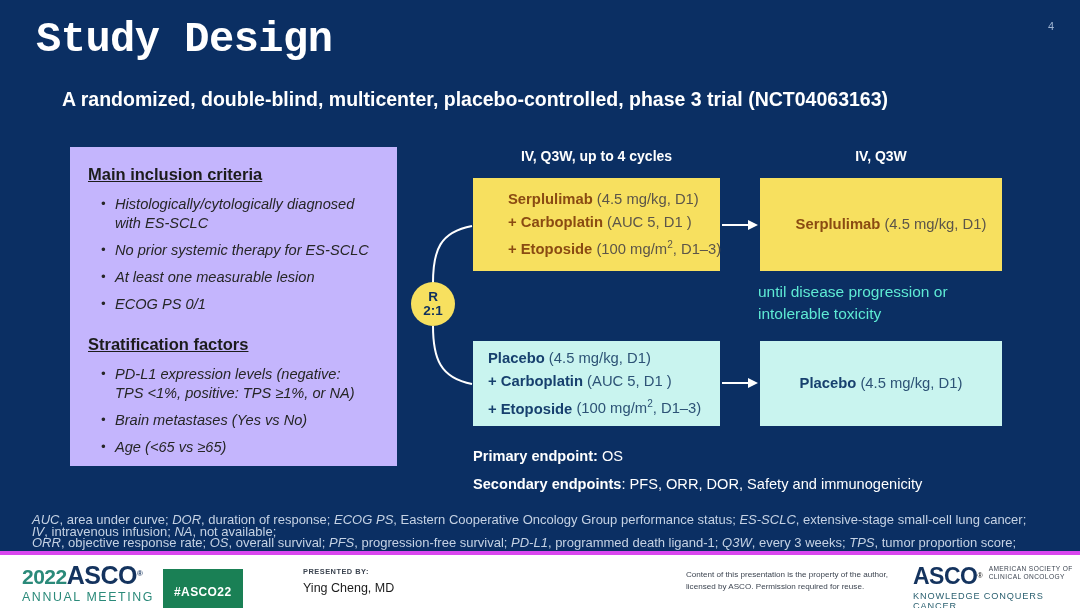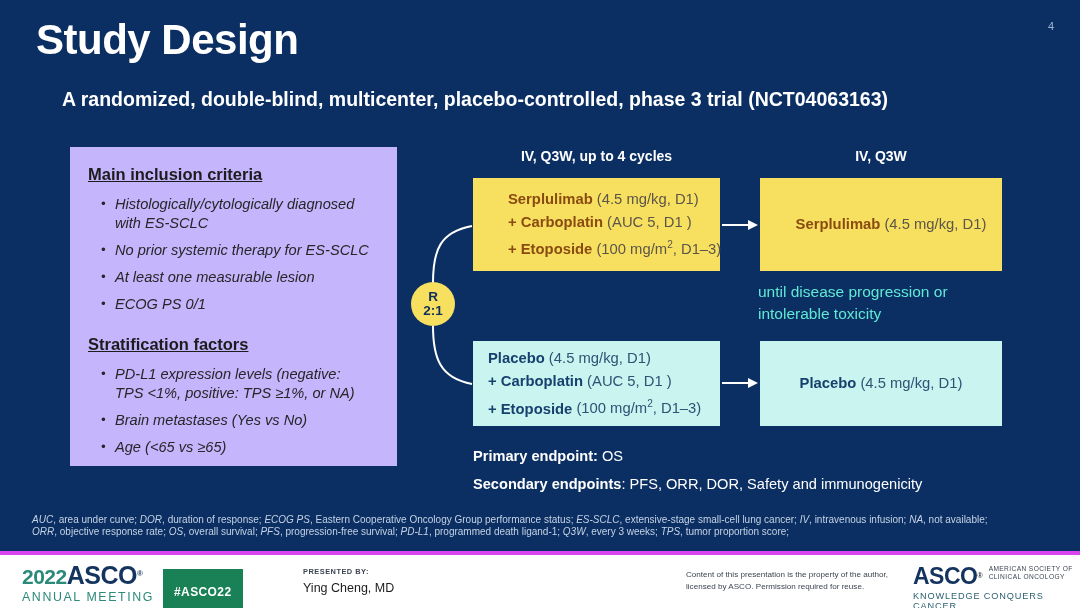--- a/index.html
+++ b/index.html
@@ -26,20 +26,21 @@
     color: #9fb4d2;
   }
   .page-title {
     position: absolute;
     left: 36px;
     top: 16px;
     font-size: 42px;
     font-weight: bold;
     color: #ffffff;
     letter-spacing: -0.5px;
+    font-family: Liberation Mono, monospace;
   }
   .page-subtitle {
     position: absolute;
     left: 62px;
     top: 88px;
     font-size: 19.5px;
     font-weight: bold;
     color: #ffffff;
   }
   
@@ -175,21 +176,21 @@
   }
   .endpoint-line b { font-weight: bold; }
   #endpoint-primary { left: 473px; top: 448px; }
   #endpoint-secondary { left: 473px; top: 476px; }
   
   #footnote {
     position: absolute;
     left: 32px;
     top: 514px;
     width: 1010px;
-    font-size: 10px;
+    font-size: 13px;
     line-height: 11.5px;
     color: #c5d2e4;
   }
   #footnote i { font-style: italic; }
   
   #footer {
     position: absolute;
     left: 0;
     bottom: 0;
     width: 1080px;

